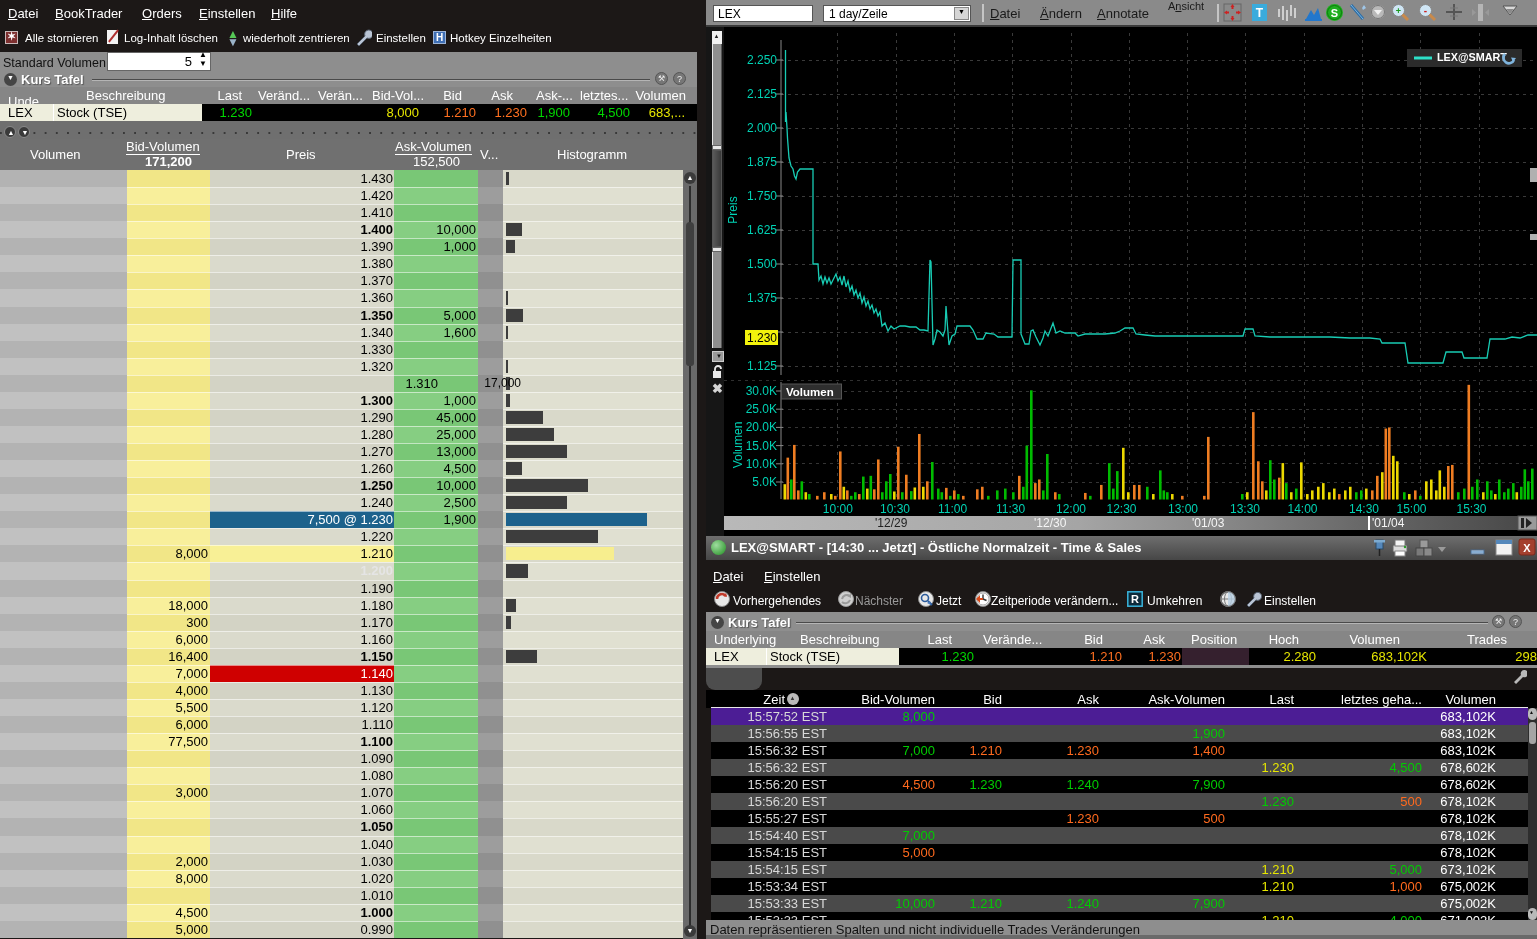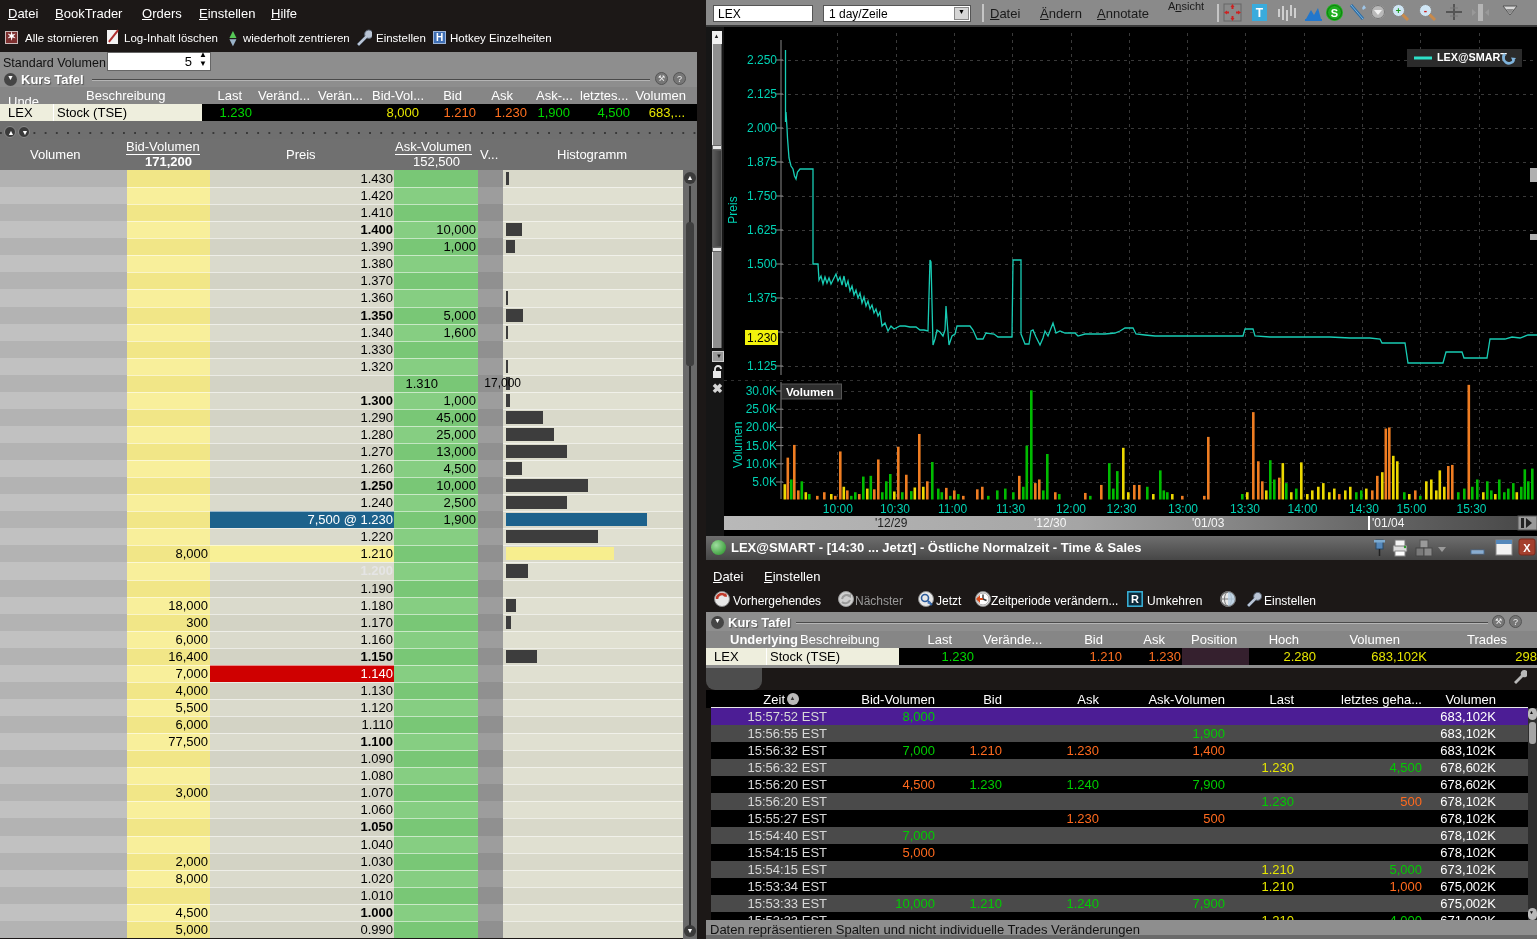--- a/index.html
+++ b/index.html
@@ -1030,21 +1030,21 @@
         </div>
         <div class="tx" style="left:22px;top:3px;font-size:13px;font-weight:bold;color:#fff;text-shadow:1px 1px 1px #555;">Kurs Tafel</div>
         <div class="ab" style="left:90px;top:10px;width:692px;height:2px;border-top:1px solid #4a4a4a;border-bottom:1px solid #b5b5b5;"></div>
         <div class="ab" style="left:786px;top:3px;width:13px;height:13px;background:#767676;border-radius:7px;border:1px solid #555;">
           <span style="position:absolute;left:2px;top:1px;font-size:8px;color:#eee;">⚒</span>
         </div>
         <div class="ab" style="left:803px;top:3px;width:13px;height:13px;background:#767676;border-radius:7px;border:1px solid #555;">
           <span style="position:absolute;left:3px;top:1px;font-size:9px;color:#eee;">?</span>
         </div>
         <div class="ab" style="left:0;top:19px;width:831px;height:17px;background:#868686;">
-          <div class="tx" style="left:24px;top:1px;font-size:13px;color:#fff;font-weight:bold;">Underlying</div>
+          <div class="tx" style="left:8px;top:1px;font-size:13px;color:#fff;">Underlying</div>
           <div class="tx" style="left:94px;top:1px;font-size:13px;color:#fff;">Beschreibung</div>
           <div class="tx r" style="right:585px;top:1px;font-size:13px;color:#fff;">Last</div>
           <div class="tx" style="left:277px;top:1px;font-size:13px;color:#fff;">Verände...</div>
           <div class="tx r" style="right:434px;top:1px;font-size:13px;color:#fff;">Bid</div>
           <div class="tx r" style="right:372px;top:1px;font-size:13px;color:#fff;">Ask</div>
           <div class="tx" style="left:485px;top:1px;font-size:13px;color:#fff;">Position</div>
           <div class="tx r" style="right:238px;top:1px;font-size:13px;color:#fff;">Hoch</div>
           <div class="tx r" style="right:137px;top:1px;font-size:13px;color:#fff;">Volumen</div>
           <div class="tx r" style="right:30px;top:1px;font-size:13px;color:#fff;">Trades</div>
         </div>

